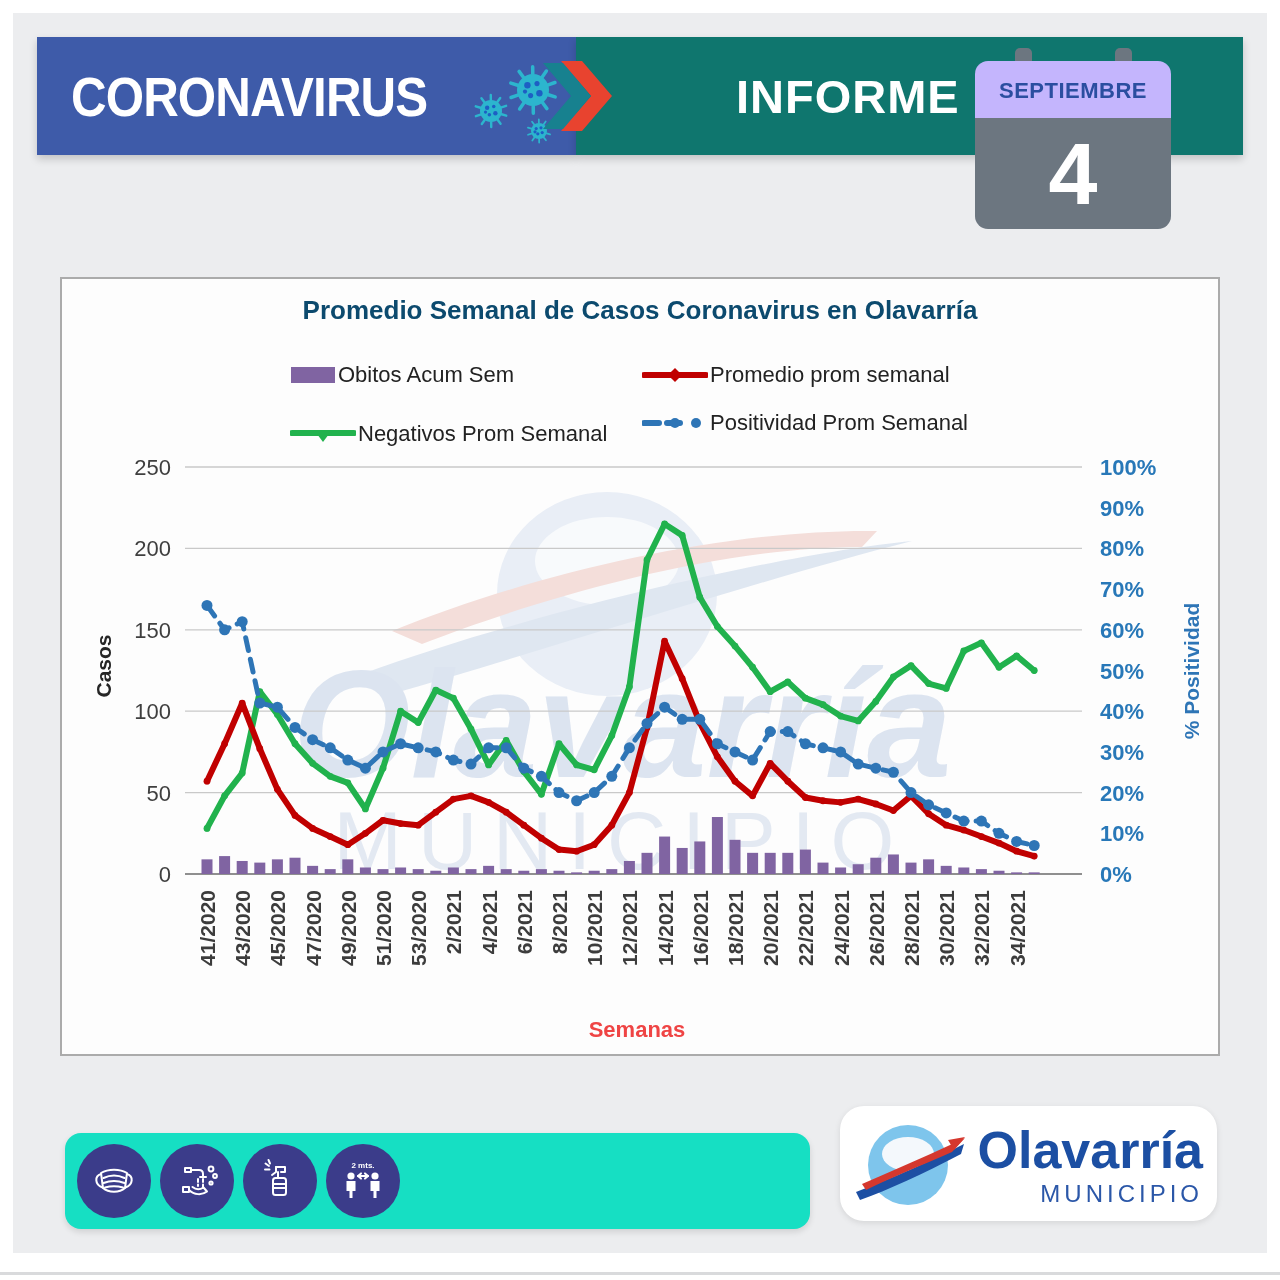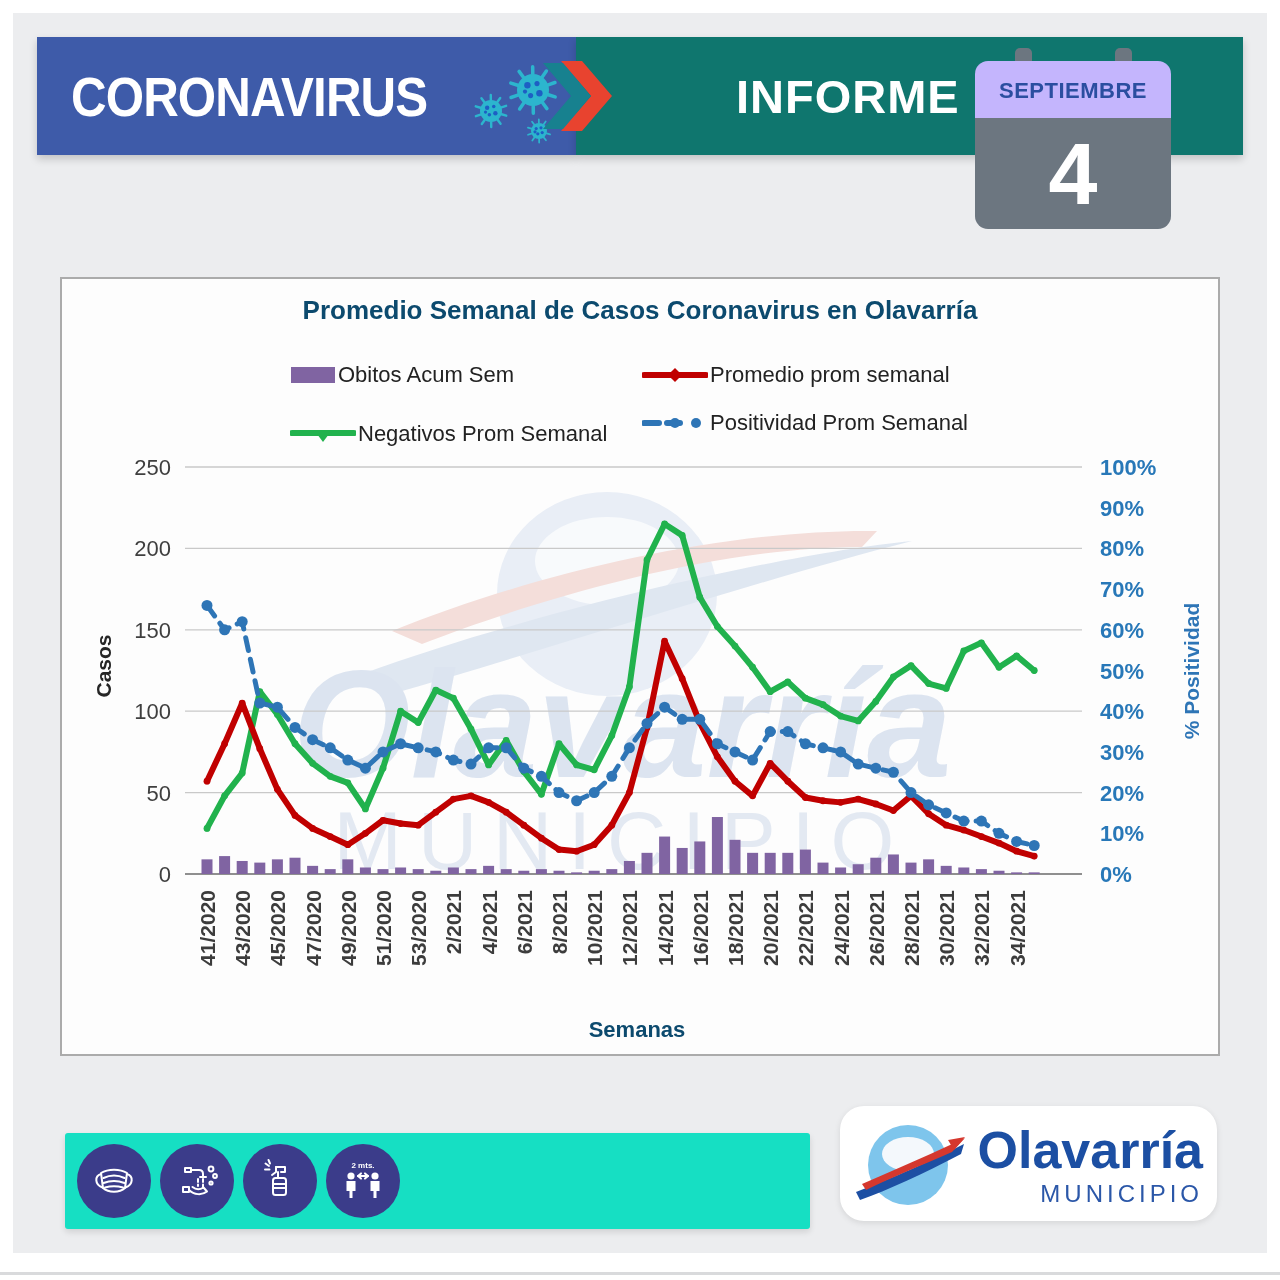--- a/index.html
+++ b/index.html
@@ -34,24 +34,24 @@
   .chart-title{position:absolute;left:0;top:16px;width:100%;text-align:center;font-size:26px;font-weight:700;color:#0c4a6e;}
   .legend-item{position:absolute;display:flex;align-items:center;gap:2px;}
   .legend-item .lbl{font-size:22px;color:#222;}
   .wm{position:absolute;left:0;top:0;width:1160px;height:779px;pointer-events:none;}
   svg.plot{position:absolute;left:0;top:0;width:1160px;height:779px;}
   .tickL{font-size:22px;fill:#3F3F3F;}
   .tickR{font-size:22px;fill:#2878B8;font-weight:600;}
   .tickX{font-size:21px;fill:#3C3C3C;font-weight:600;}
   .axis-title-y{position:absolute;left:-28px;top:375px;transform:rotate(-90deg);font-size:21px;font-weight:700;color:#262626;width:140px;text-align:center;}
   .axis-title-yr{position:absolute;left:1040px;top:380px;transform:rotate(-90deg);font-size:21px;font-weight:700;color:#2E75B6;width:180px;text-align:center;}
-  .axis-title-x{position:absolute;left:0;top:738px;width:1150px;text-align:center;font-size:22px;font-weight:700;color:#0c4a6e;}
+  .axis-title-x{position:absolute;left:0;top:738px;width:1150px;text-align:center;font-size:22px;font-weight:700;color:#ef4444;}
 
   
-  .footer-bar{position:absolute;left:52px;top:1120px;width:745px;height:96px;background:#16DFC3;border-radius:3px;
+  .footer-bar{position:absolute;left:52px;top:1120px;width:745px;height:96px;background:#16DFC3;border-radius:16px;
     box-shadow:0 3px 6px rgba(0,0,0,.12);display:flex;align-items:center;padding-left:12px;gap:9px;}
   .pill{width:74px;height:74px;border-radius:50%;background:#3B3C8A;display:flex;align-items:center;justify-content:center;}
   .logo-card{position:absolute;left:827px;top:1093px;width:377px;height:115px;background:#fff;border-radius:24px;
     box-shadow:0 2px 6px rgba(0,0,0,.10);}
   .logo-name{position:absolute;left:125px;top:14px;width:238px;text-align:right;font-size:52px;font-weight:700;color:#1C4FA3;}
   .logo-sub{position:absolute;left:125px;top:74px;width:238px;text-align:right;font-size:24px;letter-spacing:4px;color:#2B57A8;font-weight:500;}
 </style>
 <style>.sw-bar{fill:#8064A2;}.sw-red{stroke:#C00000;} .sw-red-f{fill:#C00000;}.sw-green{stroke:#21B24D;} .sw-green-f{fill:#21B24D;}.sw-blue{stroke:#2E75B6;} .sw-blue-f{fill:#2E75B6;}</style></head>
 <body>
 

